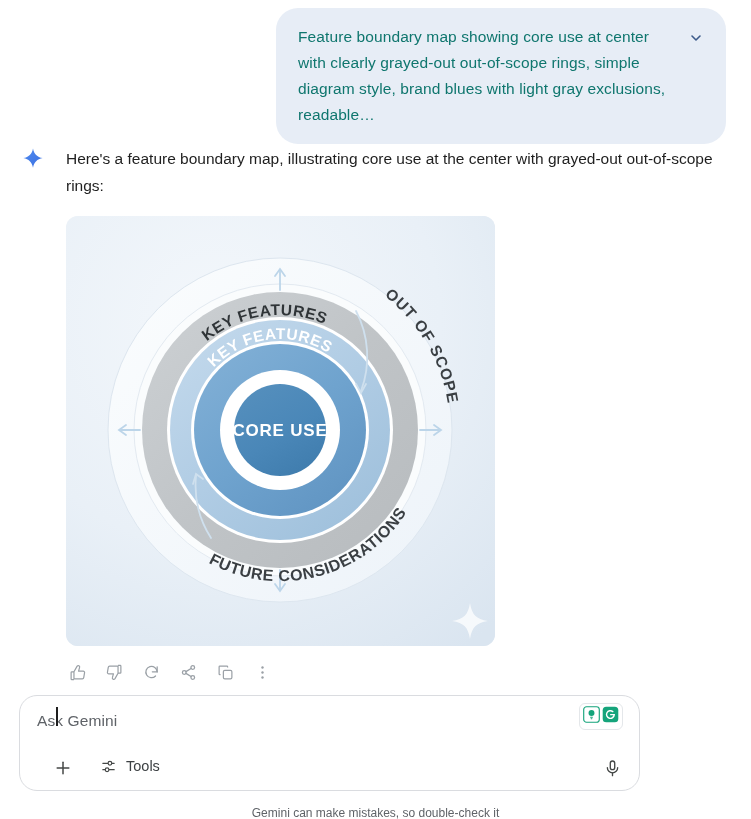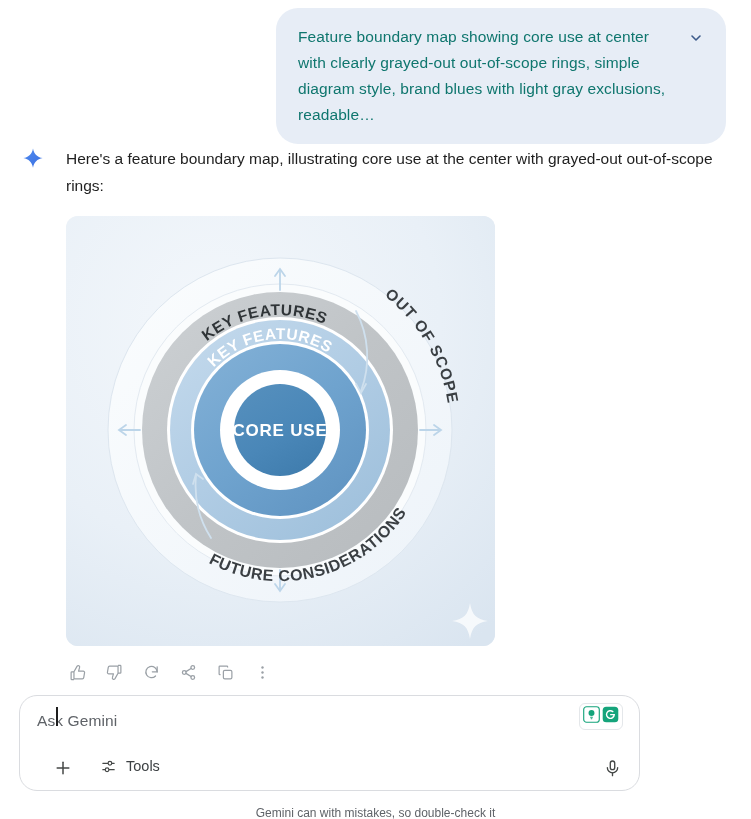--- a/index.html
+++ b/index.html
@@ -296,15 +296,15 @@
       <div class="mic-btn">
         <svg width="19" height="19" viewBox="0 0 24 24" fill="none" stroke="#444746" stroke-width="1.7" stroke-linecap="round">
           <rect x="9.2" y="2.5" width="5.6" height="11" rx="2.8"></rect>
           <path d="M5.5 11a6.5 6.5 0 0 0 13 0"></path>
           <line x1="12" y1="17.5" x2="12" y2="21"></line>
         </svg>
       </div>
     </div>
   </div>
 
-  <div class="footer">Gemini can with mistakes, so double-check it</div>
+  <div class="footer">Gemini can make mistakes, so double-check it</div>
 
 </div>
 
 </body></html>

